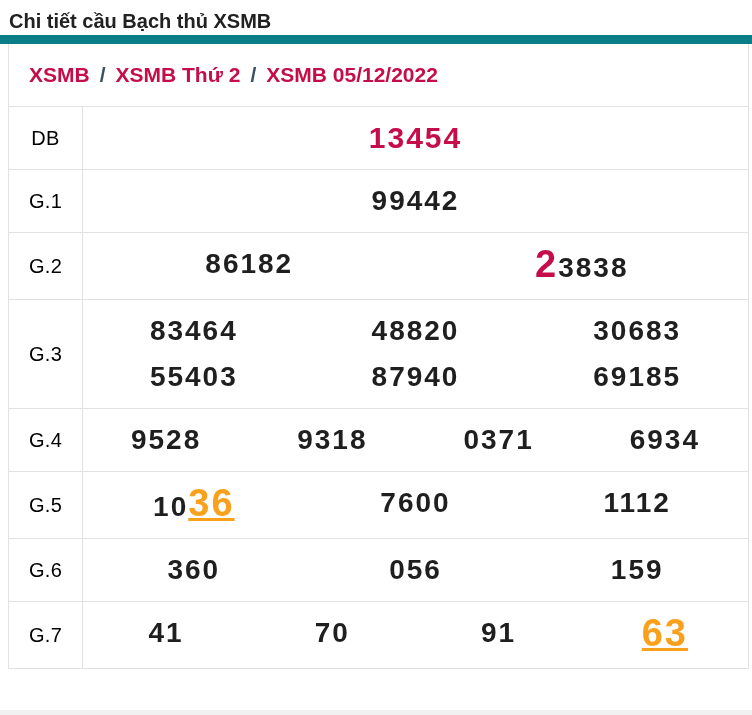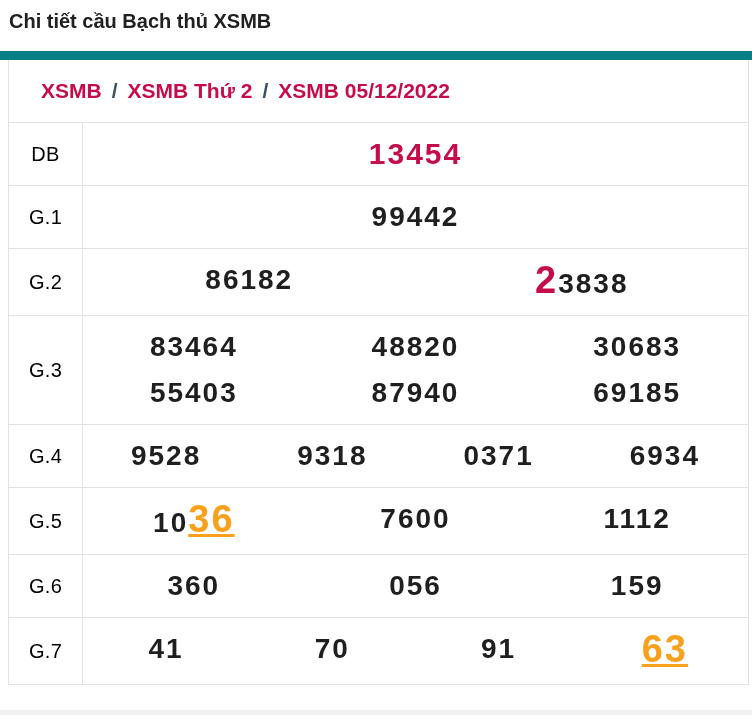--- a/index.html
+++ b/index.html
@@ -13,21 +13,21 @@
   html, body { margin: 0; padding: 0; }
   body {
     width: 752px;
     height: 715px;
     background: #ffffff;
     font-family: "Liberation Sans", sans-serif;
     position: relative;
     overflow: hidden;
   }
   .page-title {
-    height: 51px;
+    height: 35px;
     padding: 10px 16px 0 9px;
     font-size: 20px;
     font-weight: bold;
     color: #212121;
     white-space: nowrap;
   }
   .teal-bar {
     height: 9px;
     width: 100%;
     background: var(--teal);
@@ -47,21 +47,21 @@
     border-bottom: 1px solid var(--border);
     font-size: 21px;
     font-weight: bold;
   }
   .crumb-link {
     color: var(--red);
     text-decoration: none;
     cursor: pointer;
     margin: 0 5px;
   }
-  .crumb-link:first-child { margin-left: 16px; }
+  .crumb-link:first-child { margin-left: 4px; }
   .crumb-sep {
     color: #3a5064;
     margin: 0 5px;
     font-weight: bold;
   }
   .prize-row {
     display: flex;
     border-bottom: 1px solid var(--border);
   }
   .prize-row:last-child { border-bottom: none; }

